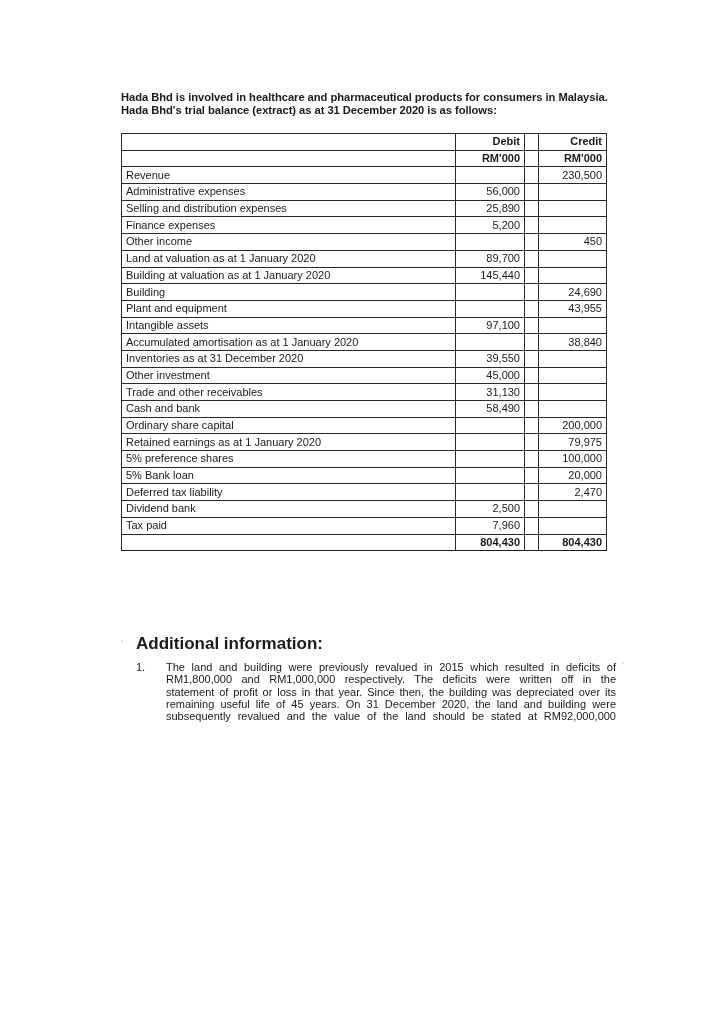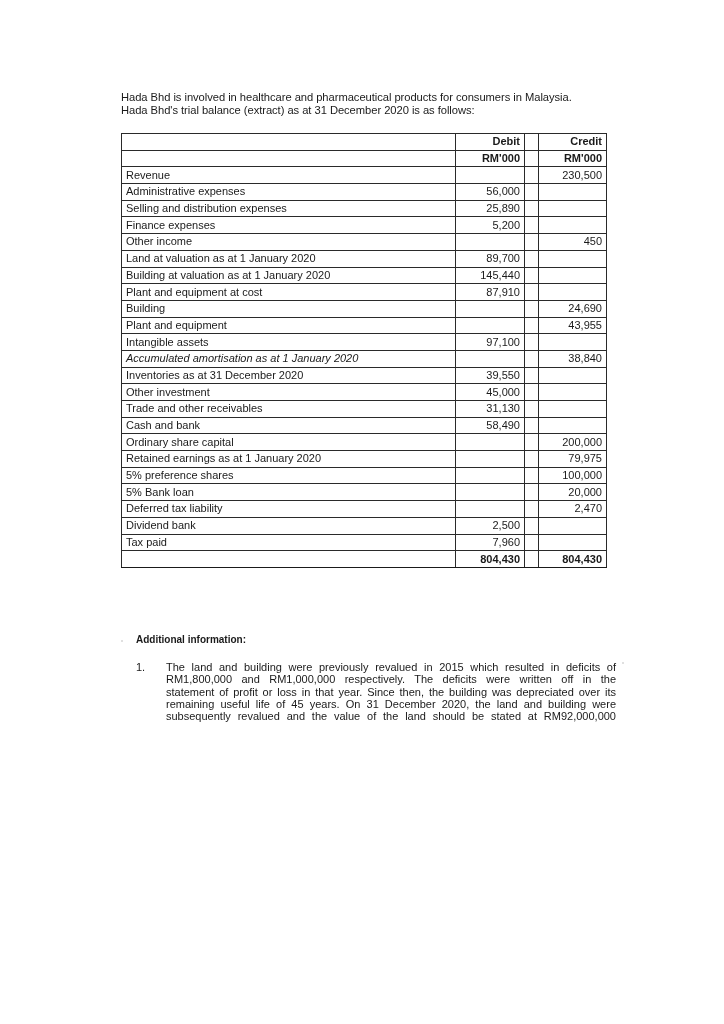--- a/index.html
+++ b/index.html
@@ -16,20 +16,21 @@
       color: #1a1a1a;
     }
     .intro {
       position: absolute;
       left: 121px;
       top: 91px;
       width: 500px;
       font-size: 11.2px;
       line-height: 13px;
       letter-spacing: -0.05px;
+      font-weight: bold;
     }
     .intro div { white-space: nowrap; }
 
     table.tb {
       position: absolute;
       left: 121px;
       top: 133px;
       border-collapse: collapse;
       font-size: 11px;
       table-layout: fixed;
@@ -45,28 +46,28 @@
     }
     table.tb col.c-label { width: 334px; }
     table.tb col.c-debit { width: 69px; }
     table.tb col.c-gap { width: 14px; }
     table.tb col.c-credit { width: 68px; }
     td.num { text-align: right; padding-right: 5px; }
     td.gap { padding: 0; }
     tr.head td { font-weight: bold; }
     tr.total td.num { font-weight: bold; }
     td.indent1 { padding-left: 22px; }
-    td.indent2 { padding-left: 14px; font-style: italic; }
+    td.indent2 { padding-left: 14px; }
     table.tb tr.total td { border-bottom: 1.5px solid #1a1a1a; margin-top: 6px; }
 
     .addl {
       position: absolute;
       left: 136px;
       top: 634px;
-      font-size: 10px;
+      font-size: 17px;
       font-weight: bold;
     }
     .note {
       position: absolute;
       left: 136px;
       top: 661px;
       width: 480px;
       font-size: 11px;
       line-height: 12.3px;
     }
@@ -155,26 +156,20 @@
         <td class="gap"></td>
         <td class="num"></td>
       </tr>
       <tr>
         <td>Building at valuation as at 1 January 2020</td>
         <td class="num">145,440</td>
         <td class="gap"></td>
         <td class="num"></td>
       </tr>
       <tr>
-        <td>Plant and equipment at cost</td>
-        <td class="num">87,910</td>
-        <td class="gap"></td>
-        <td class="num"></td>
-      </tr>
-      <tr>
         <td class="indent1">Building</td>
         <td class="num"></td>
         <td class="gap"></td>
         <td class="num">24,690</td>
       </tr>
       <tr>
         <td class="indent1">Plant and equipment</td>
         <td class="num"></td>
         <td class="gap"></td>
         <td class="num">43,955</td>

